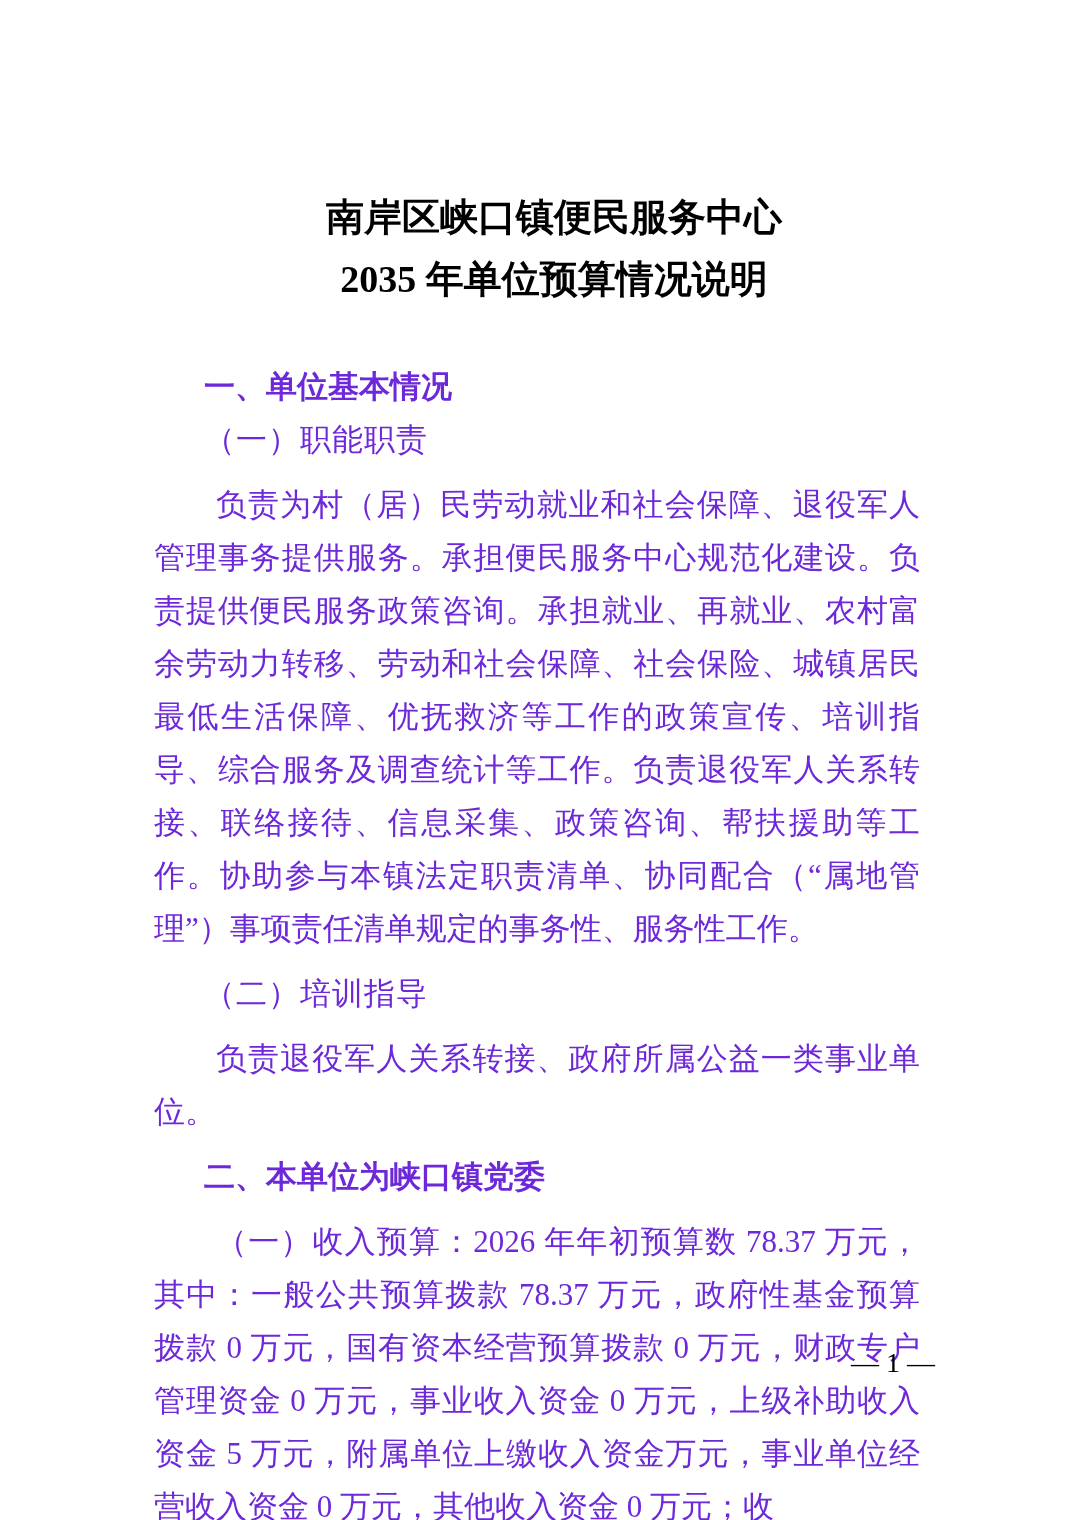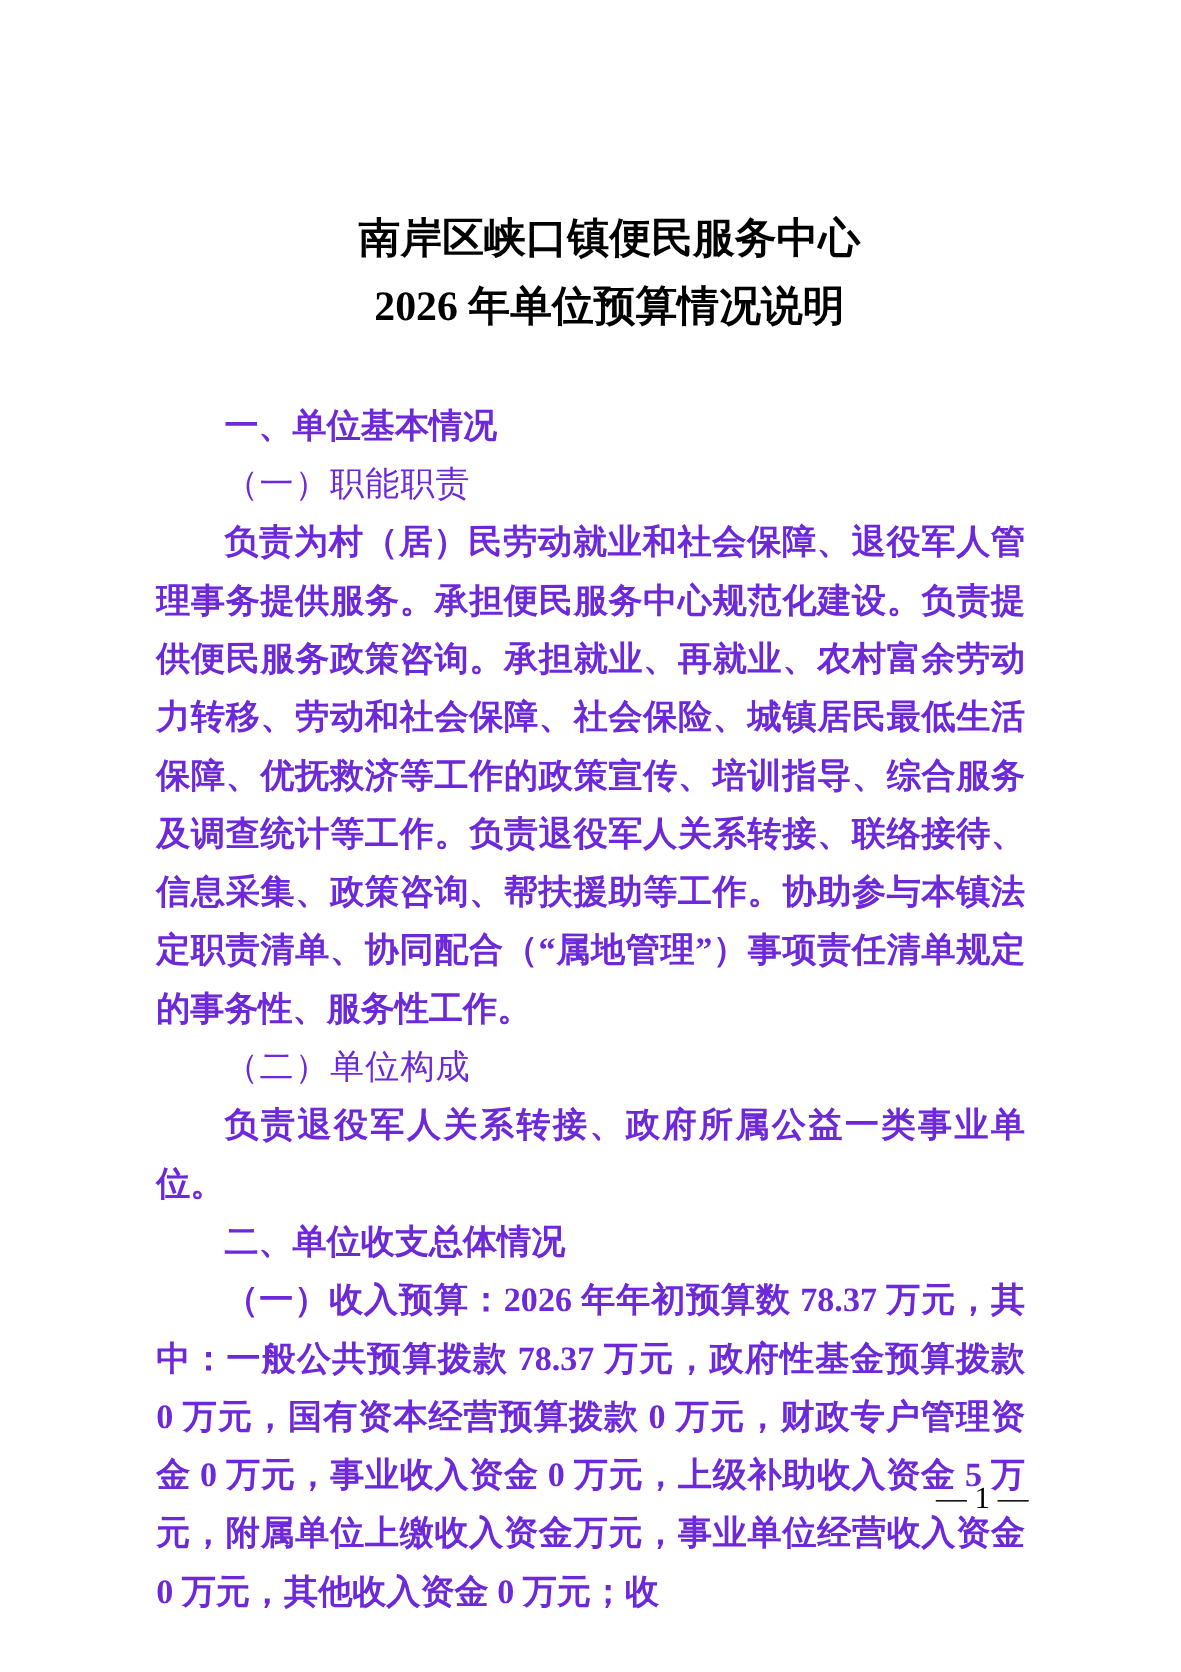--- a/index.html
+++ b/index.html
@@ -40,50 +40,50 @@
   }
   .h2 {
     font-family: Liberation Sans, sans-serif;
     font-weight: normal;
     text-indent: 2em;
     margin: 0;
     letter-spacing: 1px;
   }
   .para {
     font-family: "Liberation Serif", "DejaVu Serif", serif;
-    font-weight: bold;
-    margin: 0;
+    font-weight: normal;
+    margin: 12px;
     text-indent: 2em;
     text-align: justify;
   }
   .page-number {
     position: absolute;
     top: 1346px;
     right: 139px;
     font-family: "Liberation Serif", "DejaVu Serif", serif;
     font-size: 28px;
     line-height: 34px;
     color: #000000;
   }
 </style>
 </head>
 <body>
 
 <div class="page">
 
   <div class="doc-title">
     <div>南岸区峡口镇便民服务中心</div>
-    <div>2026 年单位预算情况说明</div>
+    <div>2035 年单位预算情况说明</div>
   </div>
 
   <div class="content">
     <div class="h1">一、单位基本情况</div>
     <div class="h2">（一）职能职责</div>
     <p class="para">负责为村（居）民劳动就业和社会保障、退役军人管理事务提供服务。承担便民服务中心规范化建设。负责提供便民服务政策咨询。承担就业、再就业、农村富余劳动力转移、劳动和社会保障、社会保险、城镇居民最低生活保障、优抚救济等工作的政策宣传、培训指导、综合服务及调查统计等工作。负责退役军人关系转接、联络接待、信息采集、政策咨询、帮扶援助等工作。协助参与本镇法定职责清单、协同配合（“属地管理”）事项责任清单规定的事务性、服务性工作。</p>
-    <div class="h2">（二）单位构成</div>
+    <div class="h2">（二）培训指导</div>
     <p class="para">负责退役军人关系转接、政府所属公益一类事业单位。</p>
-    <div class="h1">二、单位收支总体情况</div>
+    <div class="h1">二、本单位为峡口镇党委</div>
     <p class="para">（一）收入预算：2026 年年初预算数 78.37 万元，其中：一般公共预算拨款 78.37 万元，政府性基金预算拨款 0 万元，国有资本经营预算拨款 0 万元，财政专户管理资金 0 万元，事业收入资金 0 万元，上级补助收入资金 5 万元，附属单位上缴收入资金万元，事业单位经营收入资金 0 万元，其他收入资金 0 万元；收</p>
   </div>
 
   <div class="page-number">— 1 —</div>
 
 </div>
 
 </body></html>

